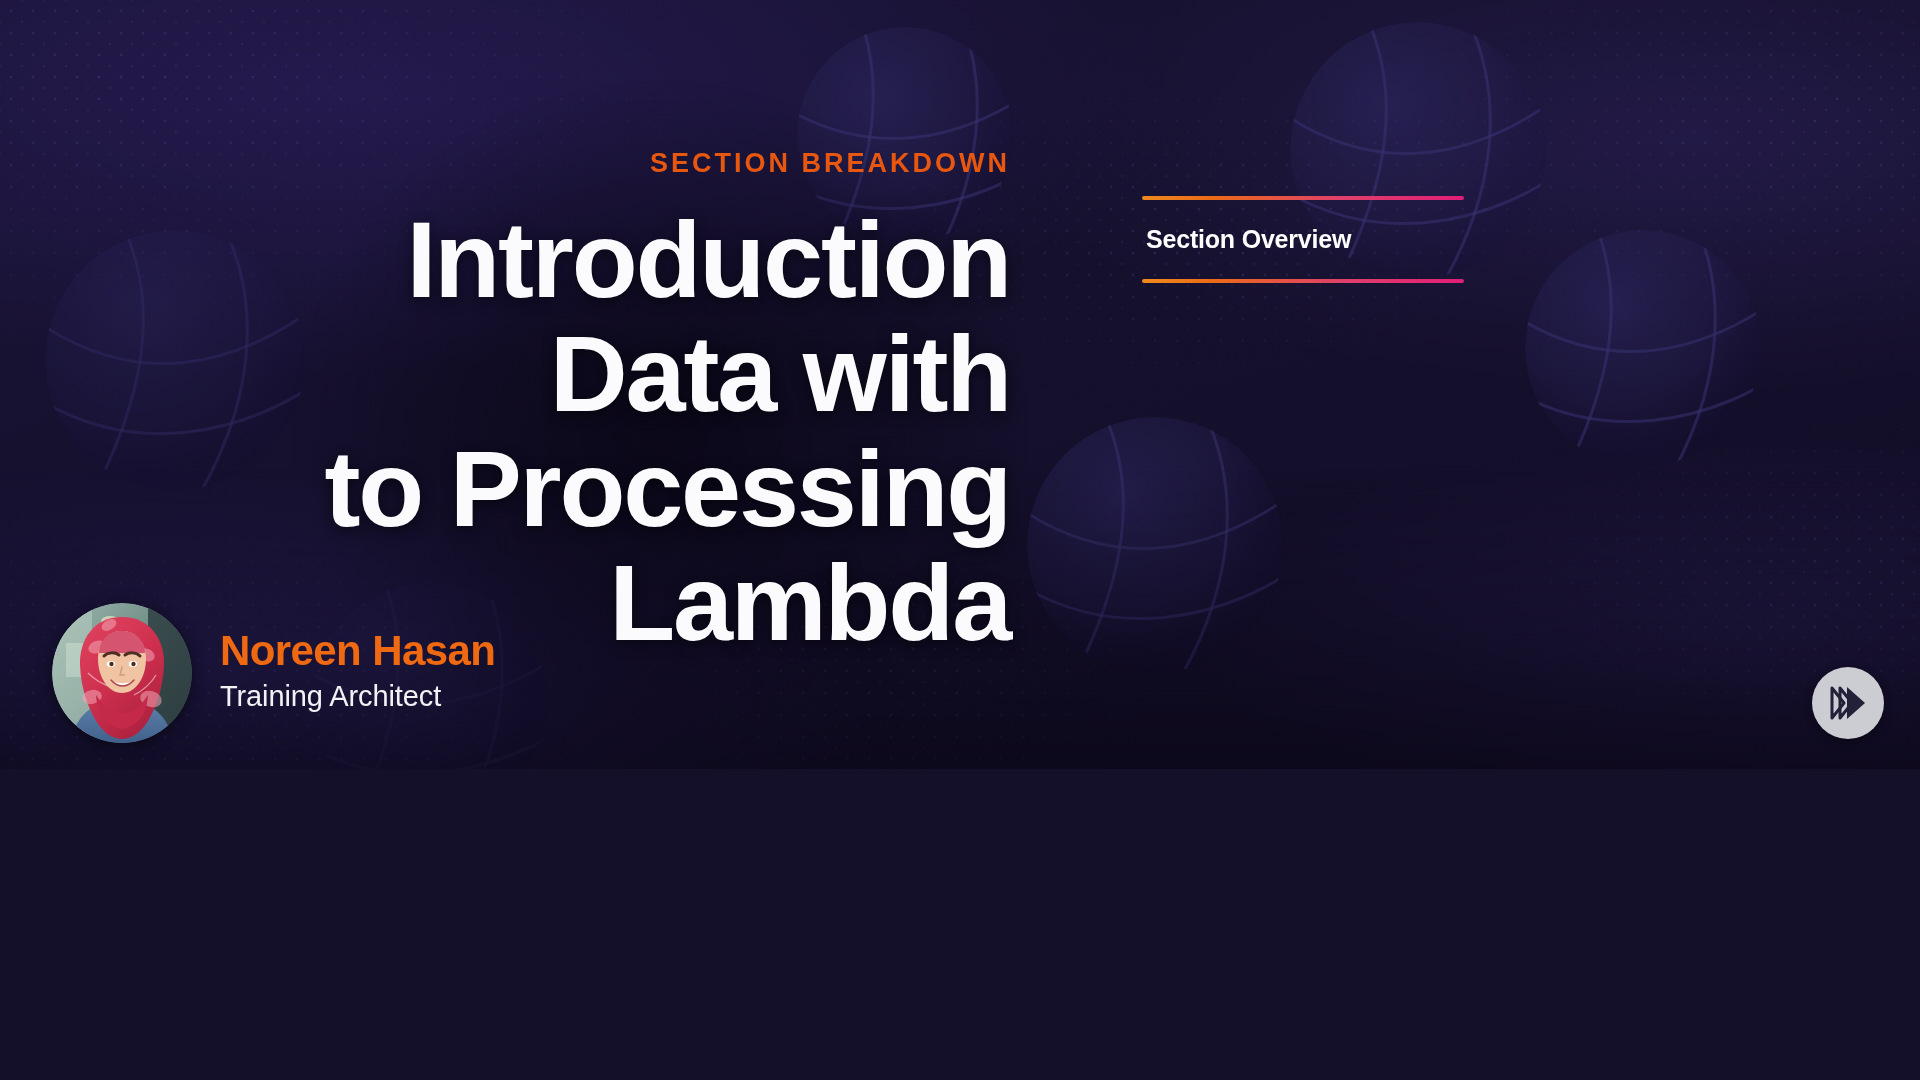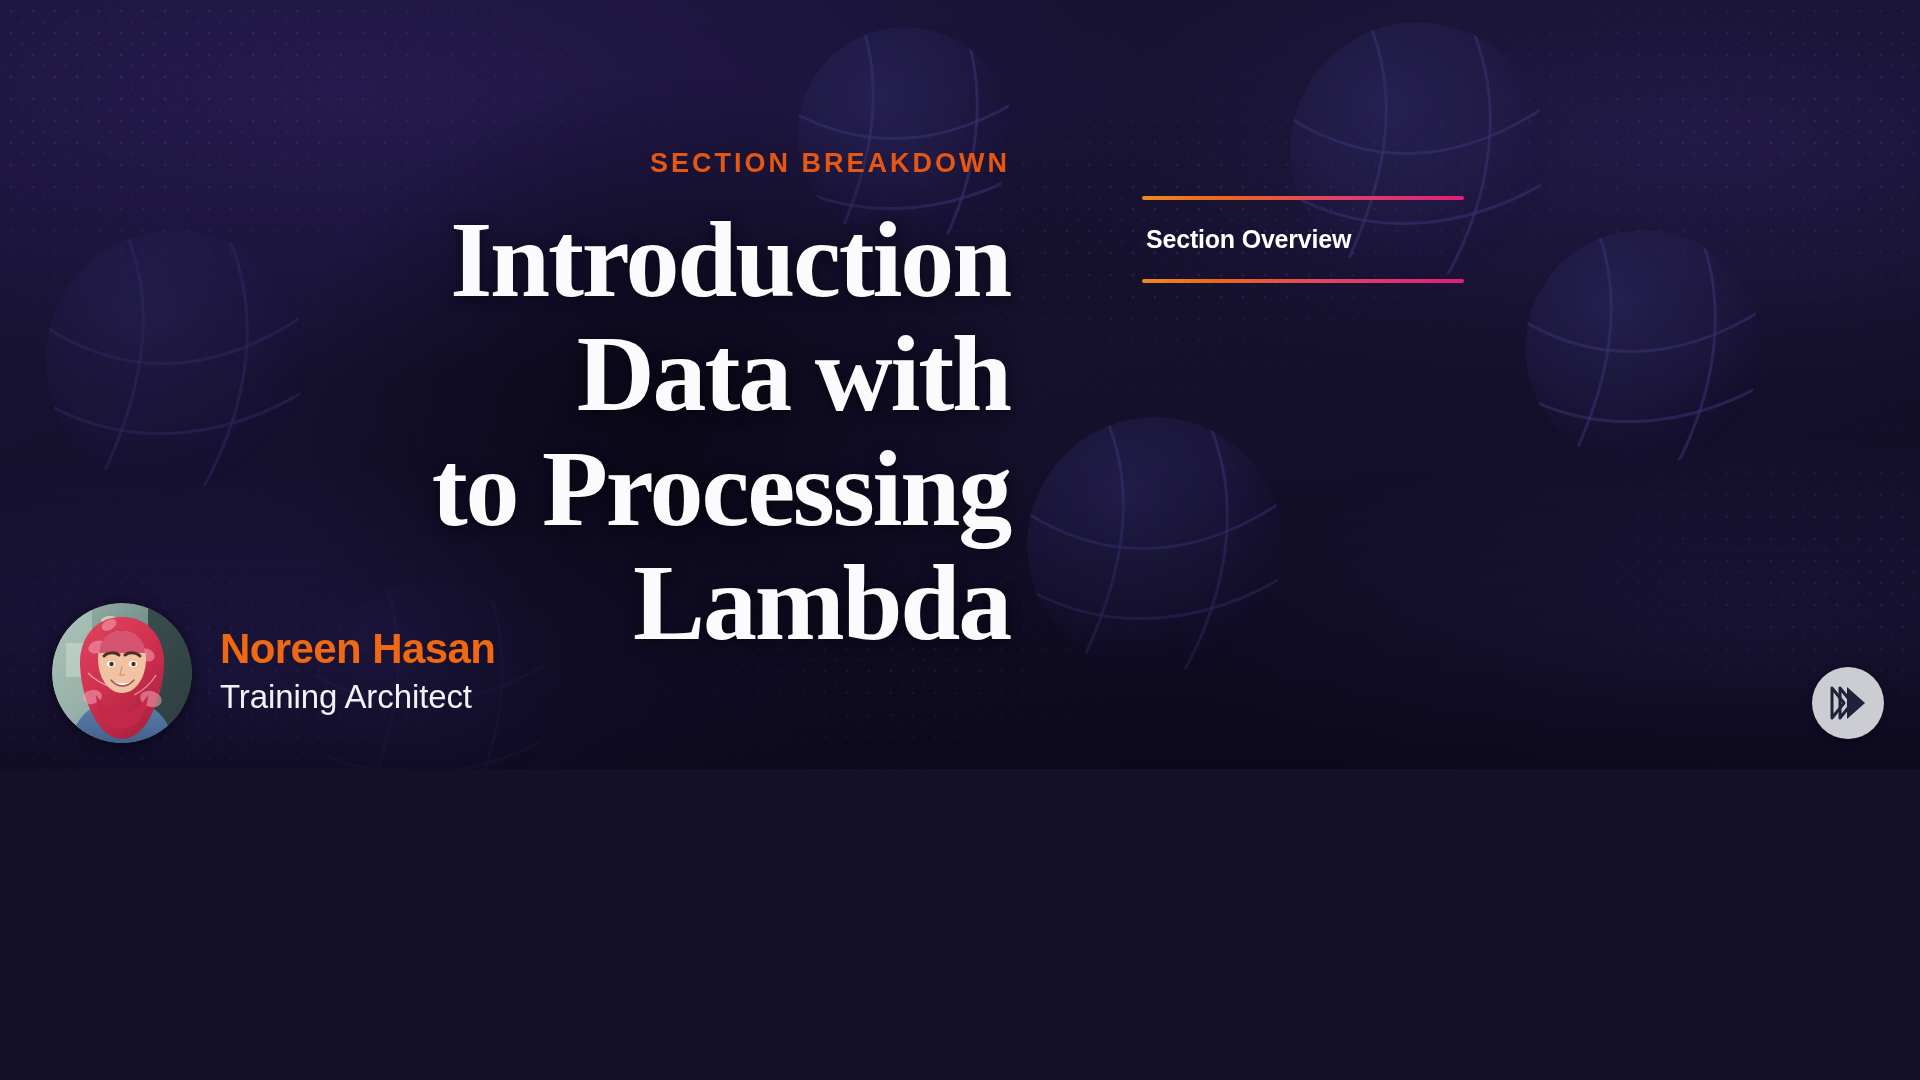--- a/index.html
+++ b/index.html
@@ -89,21 +89,20 @@
     margin-bottom:26px;
     white-space:nowrap;
   }
   .headline {
     color:#fbfbfd;
     font-size:108px;
     font-weight:bold;
     line-height:1.06;
     letter-spacing:-2.2px;
     text-shadow:0 3px 14px rgba(0,0,0,0.55);
-    font-family:Liberation Serif, serif;
   }
 
   
   .overview-col {
     position:absolute;
     left:1142px; top:196px; width:330px;
     z-index:6;
   }
   .rule {
     height:4px; width:322px;
@@ -140,21 +139,21 @@
   .presenter-name {
     color:#ef6812;
     font-size:42px;
     font-weight:bold;
     letter-spacing:-0.6px;
     line-height:1.05;
     margin-bottom:8px;
   }
   .presenter-role {
     color:#f2f2f6;
-    font-size:33px;
+    font-size:29px;
     font-weight:400;
     letter-spacing:-0.1px;
     line-height:1.1;
   }
 
   
   .brand-badge {
     position:absolute;
     right:36px; bottom:30px;
     width:72px; height:72px;

